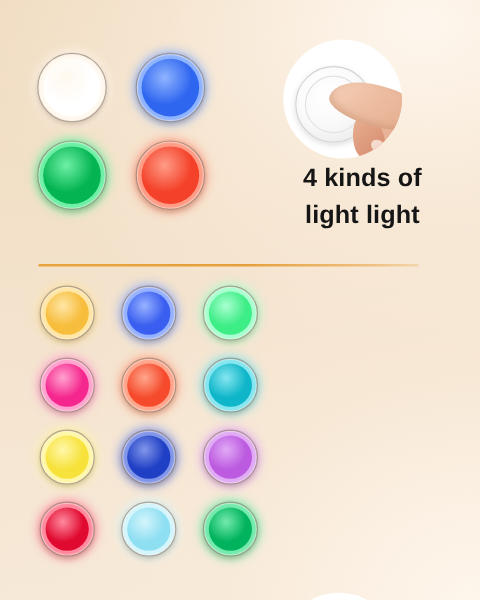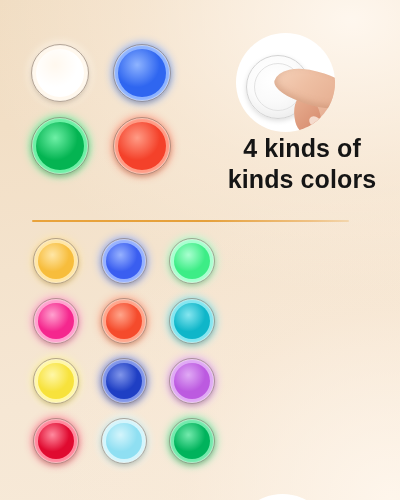--- a/index.html
+++ b/index.html
@@ -139,21 +139,21 @@
     border-radius: 50%;
     transform: rotate(20deg);
     opacity: 0.9;
   }
 
   
   .caption {
     position: absolute;
     color: #151515;
     font-weight: bold;
-    font-size: 25px;
+    font-size: 21px;
     line-height: 31px;
     letter-spacing: 0.1px;
     text-align: center;
     white-space: nowrap;
   }
   .caption-top    { left: 222px; top: 133px; width: 160px; }
   .caption .line { display: block; }
 </style>
 </head>
 <body>
@@ -191,21 +191,21 @@
       </div>
       <div class="hand-palm"></div>
       <div class="hand-thumb"></div>
       <div class="hand-finger">
         <div class="nail"></div>
       </div>
     </div>
 
     <div class="caption caption-top">
       <span class="line">4 kinds of</span>
-      <span class="line">kinds colors</span>
+      <span class="line">light light</span>
     </div>
   </div>
 
   <div class="divider"></div>
 
   <div class="panel panel-bottom">
 
     <div class="grid-bottom">
         <div class="puck" title="Amber" style="left: 33px; top: 16px;">
           <div class="glow" style="box-shadow: rgb(255, 230, 166) 0px 0px 9px 3px, rgb(255, 230, 166) 0px 0px 7px 2px inset; background: rgb(255, 230, 166);"></div>

